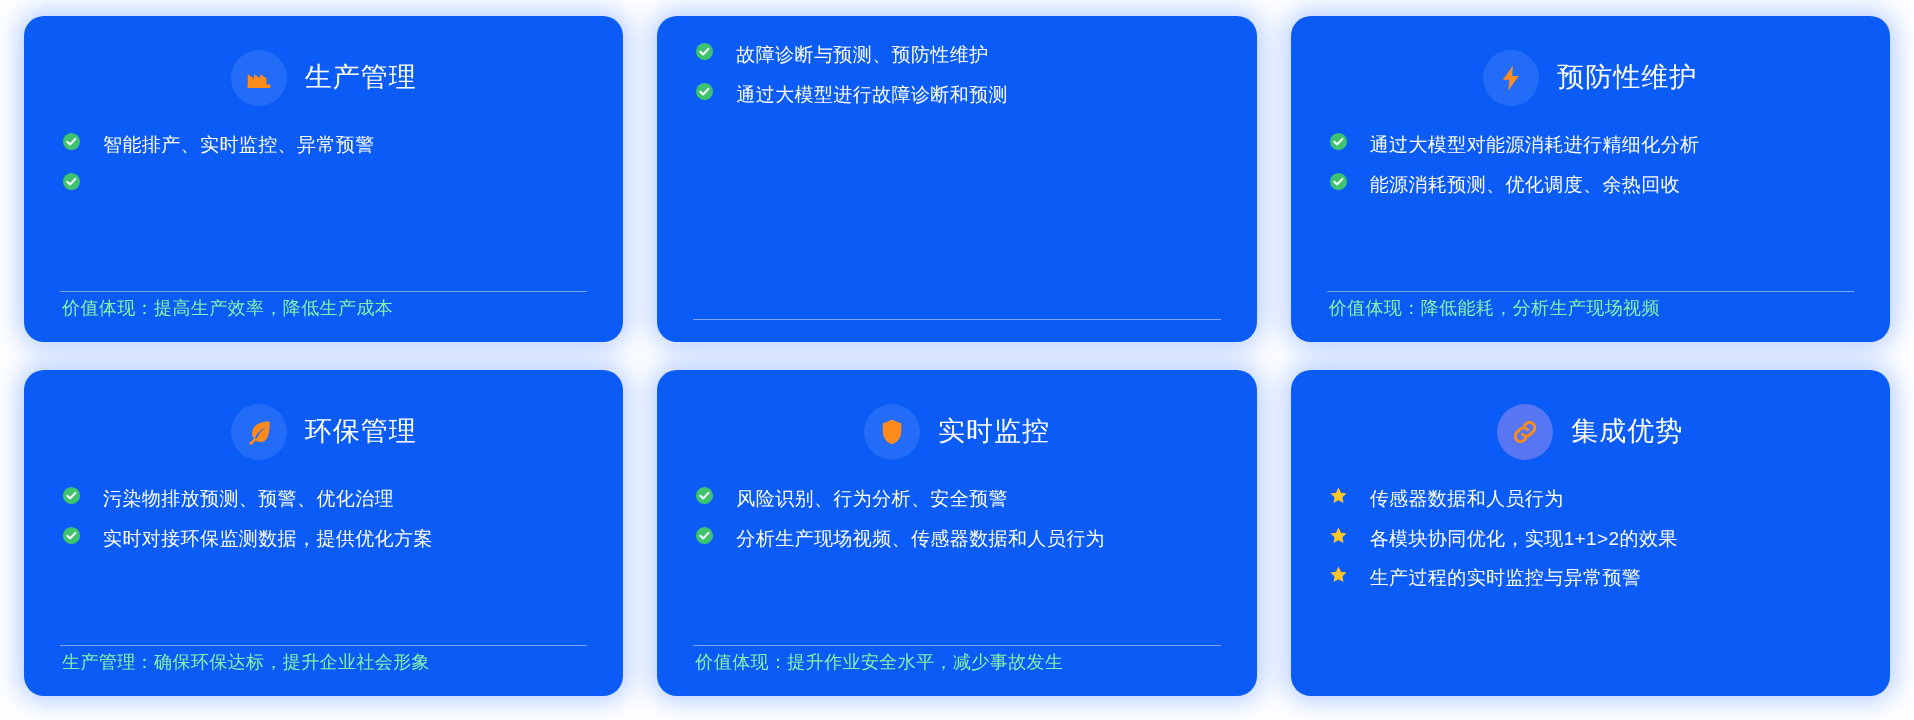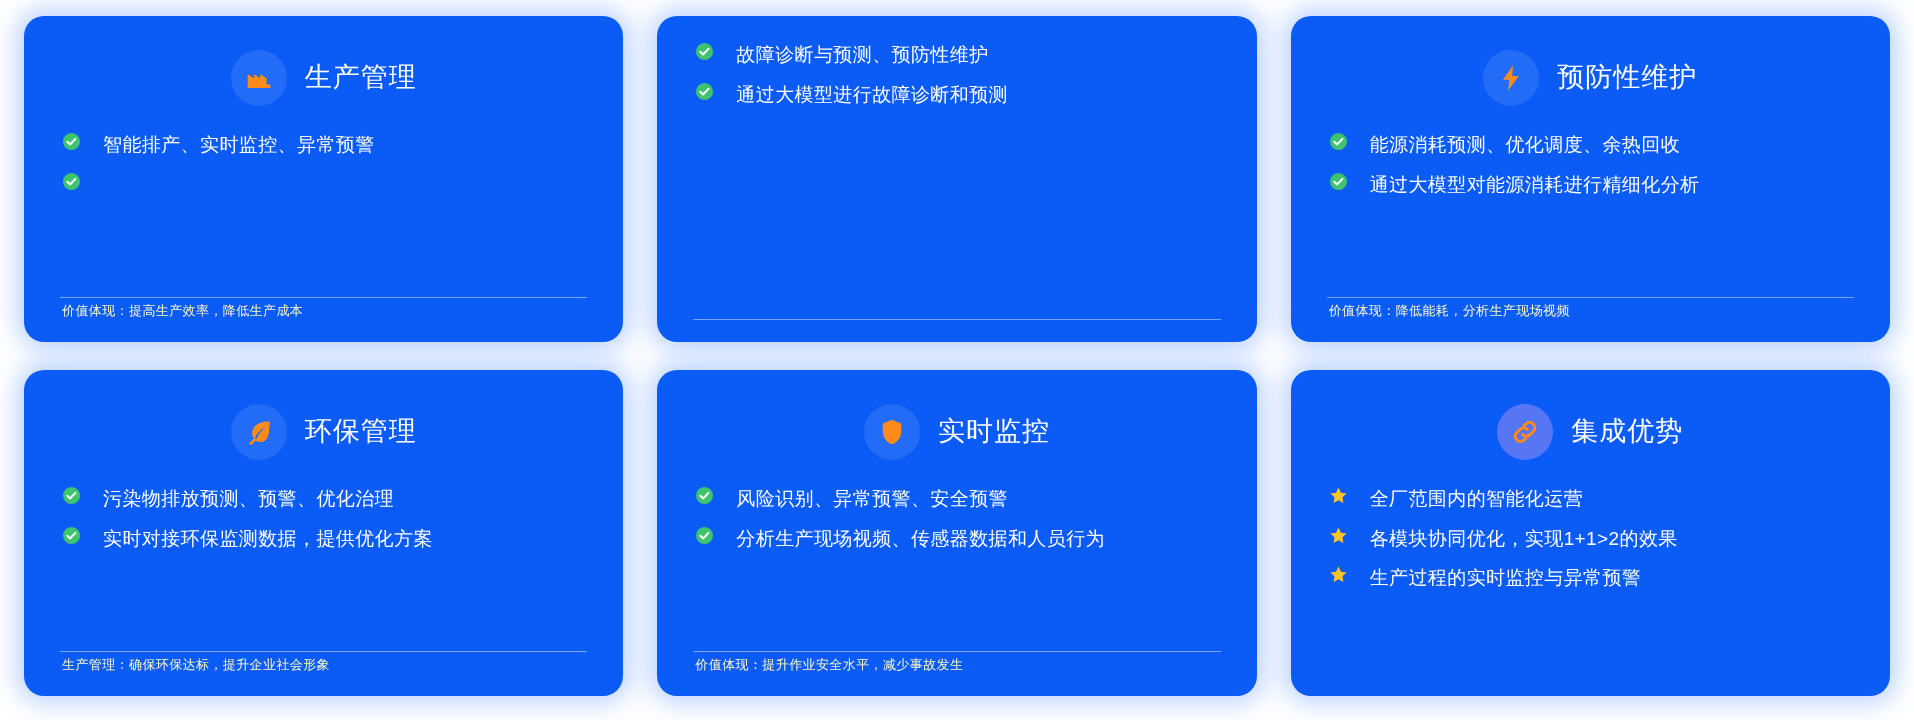--- a/index.html
+++ b/index.html
@@ -85,22 +85,22 @@
   .bullet { flex: 0 0 auto; width: 19px; height: 19px; display: block; }
 
   .divider {
     height: 1px;
     background: rgba(255, 255, 255, 0.45);
     margin: 22px 2px 0 2px;
   }
 
   .value-line {
     margin-top: 4px;
-    color: #fef9c3;
-    font-size: 13px;
+    color: #86efac;
+    font-size: 18px;
     letter-spacing: 0.4px;
     padding-left: 4px;
   }
 
   .spacer { flex: 1 1 auto; }
 </style>
 </head>
 <body>
 
 <div id="grid">
@@ -171,30 +171,30 @@
         <span class="card-title">预防性维护</span>
       </div>
       <ul class="feature-list">
         <li class="feature-item">
           <span>
             <svg class="bullet" viewBox="0 0 20 20">
               <circle cx="10" cy="10" r="9" fill="#3ec46d"></circle>
               <path d="M5.6 10.2l2.9 2.9 5.6-5.9" stroke="#ffffff" stroke-width="2.1" fill="none" stroke-linecap="round" stroke-linejoin="round"></path>
             </svg>
           </span>
+          <span>通过大模型对能源消耗进行精细化分析</span>
+        </li>
+        <li class="feature-item">
+          <span>
+            <svg class="bullet" viewBox="0 0 20 20">
+              <circle cx="10" cy="10" r="9" fill="#3ec46d"></circle>
+              <path d="M5.6 10.2l2.9 2.9 5.6-5.9" stroke="#ffffff" stroke-width="2.1" fill="none" stroke-linecap="round" stroke-linejoin="round"></path>
+            </svg>
+          </span>
           <span>能源消耗预测、优化调度、余热回收</span>
-        </li>
-        <li class="feature-item">
-          <span>
-            <svg class="bullet" viewBox="0 0 20 20">
-              <circle cx="10" cy="10" r="9" fill="#3ec46d"></circle>
-              <path d="M5.6 10.2l2.9 2.9 5.6-5.9" stroke="#ffffff" stroke-width="2.1" fill="none" stroke-linecap="round" stroke-linejoin="round"></path>
-            </svg>
-          </span>
-          <span>通过大模型对能源消耗进行精细化分析</span>
         </li>
       </ul>
       <div class="spacer"></div>
       <div class="divider"></div>
       <div class="value-line">价值体现：降低能耗，分析生产现场视频</div>
     </div>
     <div class="card">
       <div class="card-header">
         <span class="icon-circle">
           <svg width="30" height="30" viewBox="0 0 24 24">
@@ -237,21 +237,21 @@
         <span class="card-title">实时监控</span>
       </div>
       <ul class="feature-list">
         <li class="feature-item">
           <span>
             <svg class="bullet" viewBox="0 0 20 20">
               <circle cx="10" cy="10" r="9" fill="#3ec46d"></circle>
               <path d="M5.6 10.2l2.9 2.9 5.6-5.9" stroke="#ffffff" stroke-width="2.1" fill="none" stroke-linecap="round" stroke-linejoin="round"></path>
             </svg>
           </span>
-          <span>风险识别、异常预警、安全预警</span>
+          <span>风险识别、行为分析、安全预警</span>
         </li>
         <li class="feature-item">
           <span>
             <svg class="bullet" viewBox="0 0 20 20">
               <circle cx="10" cy="10" r="9" fill="#3ec46d"></circle>
               <path d="M5.6 10.2l2.9 2.9 5.6-5.9" stroke="#ffffff" stroke-width="2.1" fill="none" stroke-linecap="round" stroke-linejoin="round"></path>
             </svg>
           </span>
           <span>分析生产现场视频、传感器数据和人员行为</span>
         </li>
@@ -272,21 +272,21 @@
         </span>
         <span class="card-title">集成优势</span>
       </div>
       <ul class="feature-list">
         <li class="feature-item">
           <span>
             <svg class="bullet" viewBox="0 0 20 20">
               <path fill="#ffc425" d="M10 1.6l2.6 5.4 5.9.8-4.3 4.1 1 5.9L10 15l-5.2 2.8 1-5.9L1.5 7.8l5.9-.8L10 1.6z"></path>
             </svg>
           </span>
-          <span>全厂范围内的智能化运营</span>
+          <span>传感器数据和人员行为</span>
         </li>
         <li class="feature-item">
           <span>
             <svg class="bullet" viewBox="0 0 20 20">
               <path fill="#ffc425" d="M10 1.6l2.6 5.4 5.9.8-4.3 4.1 1 5.9L10 15l-5.2 2.8 1-5.9L1.5 7.8l5.9-.8L10 1.6z"></path>
             </svg>
           </span>
           <span>各模块协同优化，实现1+1&gt;2的效果</span>
         </li>
         <li class="feature-item">

